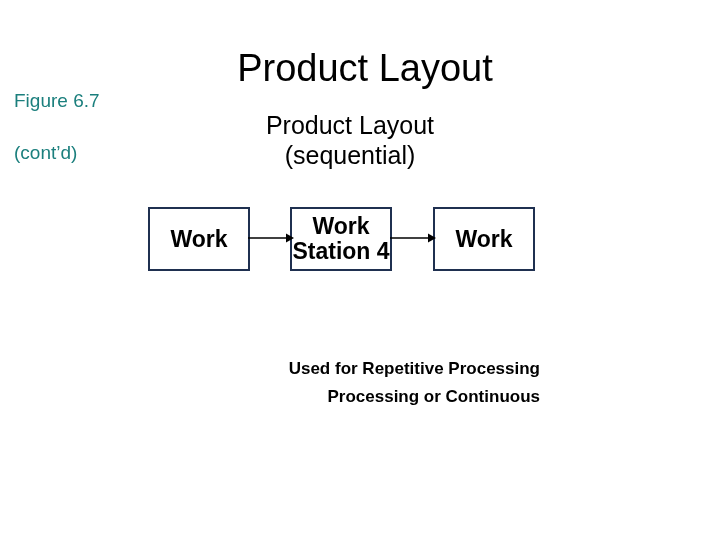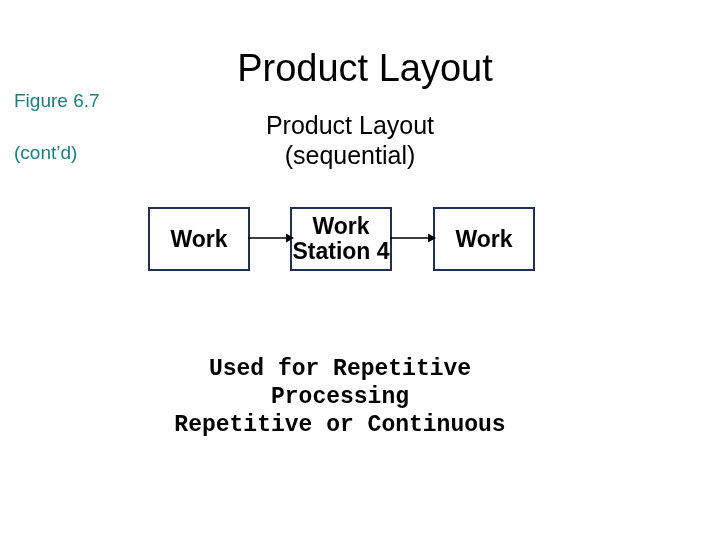--- a/index.html
+++ b/index.html
@@ -112,26 +112,25 @@
   }
   #arrow-1 { left: 248px; width: 46px; }
   #arrow-2 { left: 390px; width: 46px; }
 
   
   #footer-text {
     position: absolute;
     left: 140px;
     top: 355px;
     width: 400px;
-    text-align: center;
+    text-align: right;
     color: #000000;
-    font-size: 23px;
+    font-size: 17px;
     line-height: 28px;
     font-weight: bold;
-    font-family: Liberation Mono, monospace;
   }
   #footer-text .foot-line { display: block; }
 </style>
 </head>
 <body>
 
 <div id="slide">
 
   <div id="figure-caption">
     <span>Figure 6.7</span><br>
@@ -169,16 +168,16 @@
 
     <svg class="arrow-svg" id="arrow-2" viewBox="0 0 46 20">
       <line x1="0" y1="10" x2="38" y2="10" stroke="#000000" stroke-width="1.6"></line>
       <polygon points="38,5.5 46,10 38,14.5" fill="#000000"></polygon>
     </svg>
 
   </div>
 
   <div id="footer-text">
     <span class="foot-line">Used for Repetitive Processing</span>
-    <span class="foot-line">Repetitive or Continuous</span>
+    <span class="foot-line">Processing or Continuous</span>
   </div>
 
 </div>
 
 </body></html>

